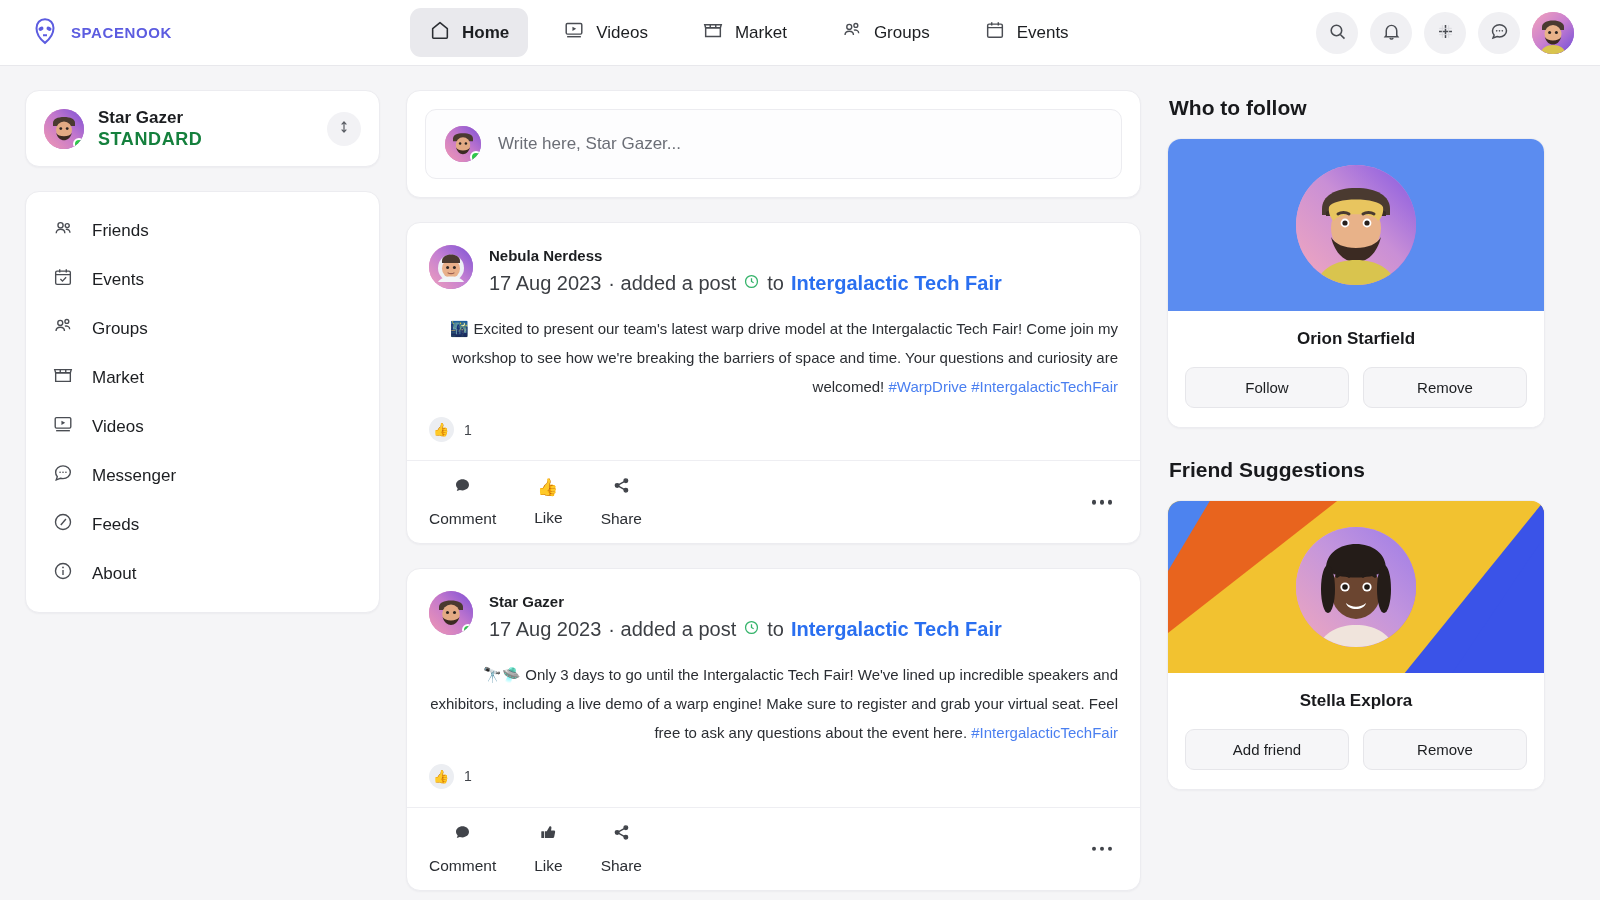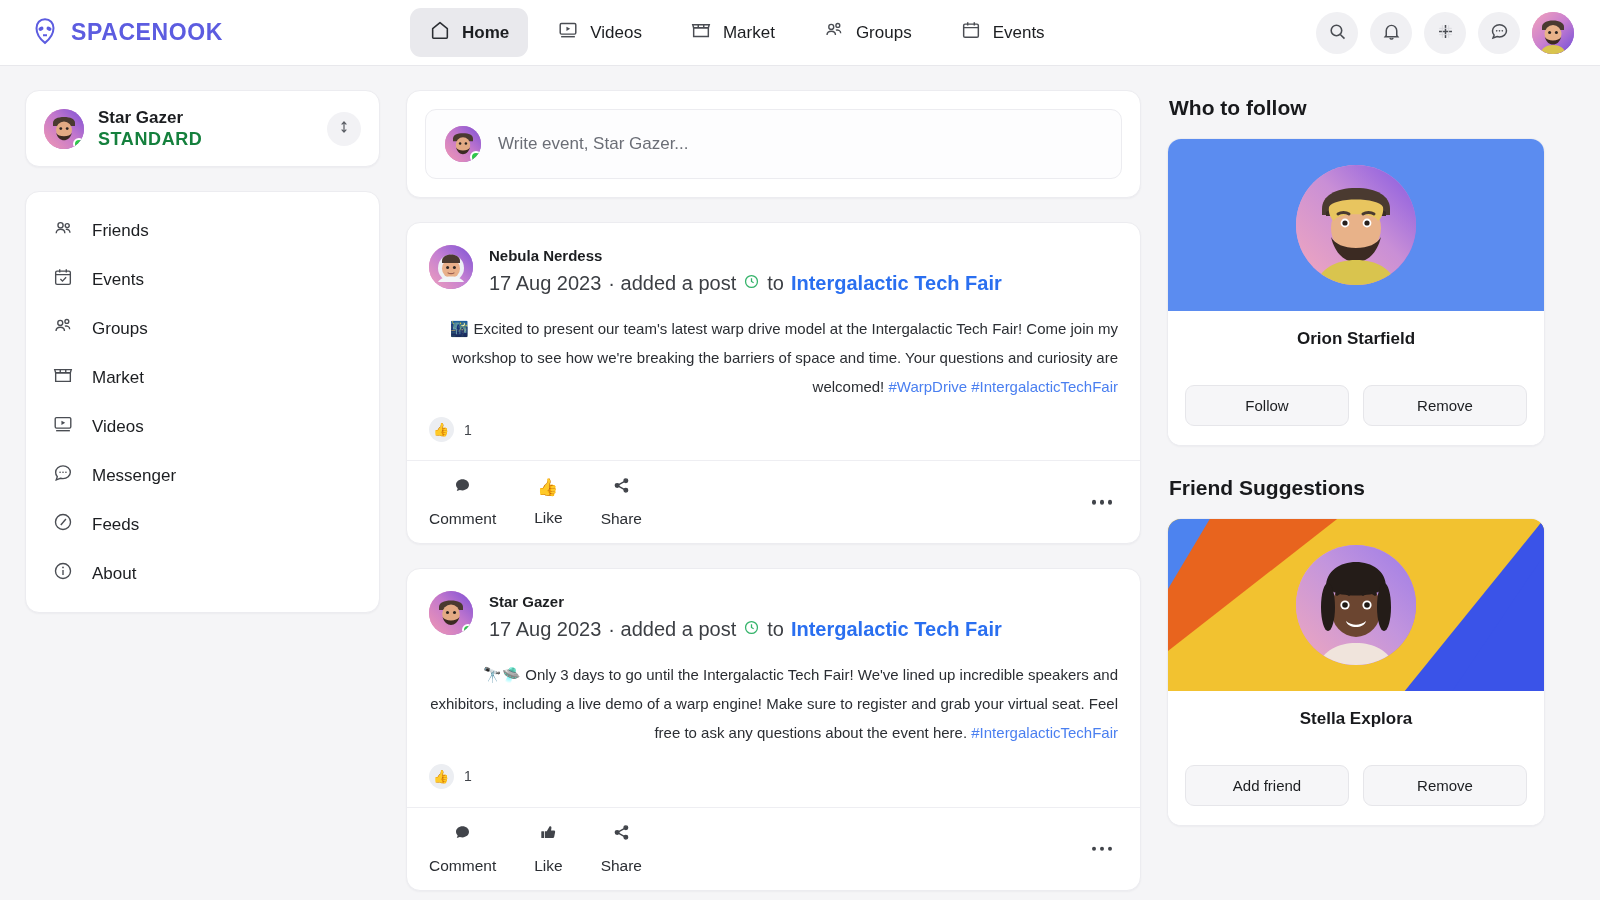--- a/index.html
+++ b/index.html
@@ -14,23 +14,23 @@
   
   .header {
     height: 66px; width: 100%;
     background: #ffffff;
     border-bottom: 1px solid #e8e8ec;
     display: flex; align-items: center;
     position: relative;
   }
   .brand { display: flex; align-items: center; gap: 11px; padding-left: 30px; width: 410px; }
   .brand-name {
-    font-size: 23px; font-weight: bold; letter-spacing: .6px; color: #5c5ce0;
-  }
-  .nav { display: flex; align-items: flex-start; gap: 10px; }
+    font-size: 15px; font-weight: bold; letter-spacing: .6px; color: #5c5ce0;
+  }
+  .nav { display: flex; align-items: flex-start; gap: 16px; }
   .nav-item {
     display: flex; align-items: center; gap: 11px;
     padding: 11px 19px; border-radius: 11px;
     font-size: 17px; color: #1c1e21; cursor: pointer;
   }
   .nav-item.active { background: #e9e9ed; font-weight: bold; }
   .nav-item .lbl { white-space: nowrap; }
   .header-actions {
     position: absolute; right: 26px; top: 0; height: 66px;
     display: flex; align-items: center; gap: 12px;
@@ -139,21 +139,21 @@
   .cover-blue { background: #5b8cf0; }
   .cover-art { background: #f2c230; overflow: hidden; }
   .cover-avatar {
     position: absolute; left: 50%; top: 50%; transform: translate(-50%,-50%);
     width: 120px; height: 120px; border-radius: 50%;
     background: linear-gradient(140deg,#f6b3c4 0%,#cf92d8 50%,#8a5fe0 100%);
     overflow: hidden; z-index: 3;
   }
   .suggest-body { padding: 18px 17px 19px 17px; background: #fff; }
   .suggest-name { text-align: center; font-size: 17px; font-weight: bold; color: #18191c; margin-bottom: 18px; }
-  .suggest-btns { display: flex; gap: 14px; margin-top: 36px; }
+  .suggest-btns { display: flex; gap: 14px; }
   .sbtn {
     flex: 1; text-align: center; padding: 11px 0;
     border: 1px solid #e6e6ea; border-radius: 9px;
     background: #f6f6f8; font-size: 15px; color: #1c1e21; cursor: pointer;
     font-family: "Liberation Sans", sans-serif;
   }
 </style>
 </head>
 <body>
 
@@ -413,21 +413,21 @@
               </defs>
             <rect width="36" height="36" fill="url(#cg)"></rect>
             <path d="M8 12.6c0-3.6 4-5.4 10-5.4s10 1.8 10 5.4v2.7H8z" fill="#4a3a30"></path>
             <ellipse cx="18" cy="19" rx="7.2" ry="7.7" fill="#e3aa84"></ellipse>
             <path d="M11 21.6c1.2 4.3 4 6.6 7 6.6s5.8-2.3 7-6.6c-1.2 1.9-3.8 2.9-7 2.9s-5.8-1-7-2.9z" fill="#3b2a22"></path>
             <circle cx="15.1" cy="17.6" r="1.25" fill="#2a2320"></circle>
             <circle cx="20.9" cy="17.6" r="1.25" fill="#2a2320"></circle>
           </svg>
           <span class="dot-online"></span>
         </div>
-        <div class="composer-ph">Write event, Star Gazer...</div>
+        <div class="composer-ph">Write here, Star Gazer...</div>
       </div>
     </div>
 
     <div class="card post-card">
       <div class="post-head">
         <div class="avatar av-44">
           <svg class="av-face" viewBox="0 0 44 44">
             <defs>
                 <linearGradient id="n1" x1="0" y1="1" x2="1" y2="0">
               <stop offset="0" stop-color="#f0a0bb"></stop>

